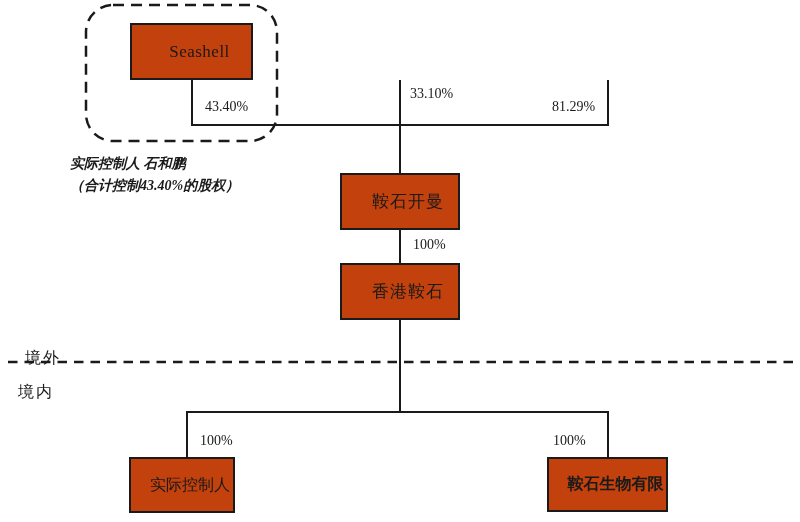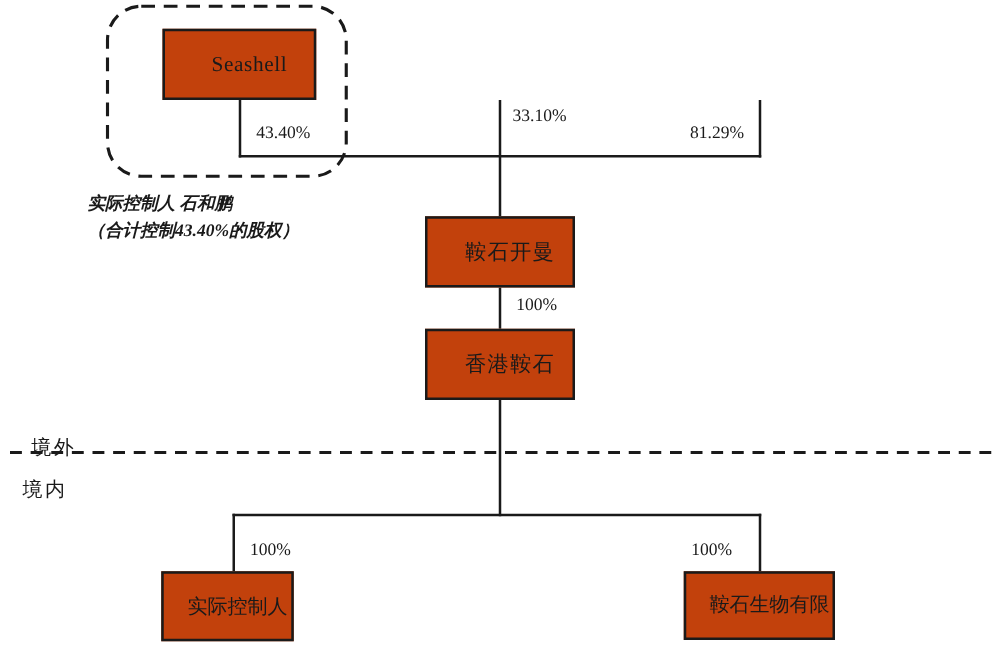--- a/index.html
+++ b/index.html
@@ -90,21 +90,21 @@
   <div class="node" style="left:130px; top:23px; width:123px; height:57px; letter-spacing:0.5px;">Seashell</div>
 
 
 
   <div class="node" style="left:340px; top:263px; width:120px; height:57px;">香港鞍石</div>
 
   <div class="node" style="left:340px; top:173px; width:120px; height:57px;">鞍石开曼</div>
 
   <div class="node" style="left:129px; top:457px; width:106px; height:56px; font-size:16px; letter-spacing:0;">实际控制人</div>
 
-  <div class="node" style="left:547px; top:457px; width:121px; height:55px; font-size:16px; letter-spacing:0;">鞍石生物有限</div>
+  <div class="node" style="left:547px; top:457px; width:121px; height:55px; font-size:16px; letter-spacing:0;font-weight:bold;">鞍石生物有限</div>
 
   <div class="pct" style="left:205px; top:99px;">43.40%</div>
 
   <div class="pct" style="left:410px; top:86px;">33.10%</div>
 
   <div class="pct" style="left:552px; top:99px;">81.29%</div>
 
   <div class="pct" style="left:413px; top:237px;">100%</div>
 
   <div class="pct" style="left:200px; top:433px;">100%</div>

